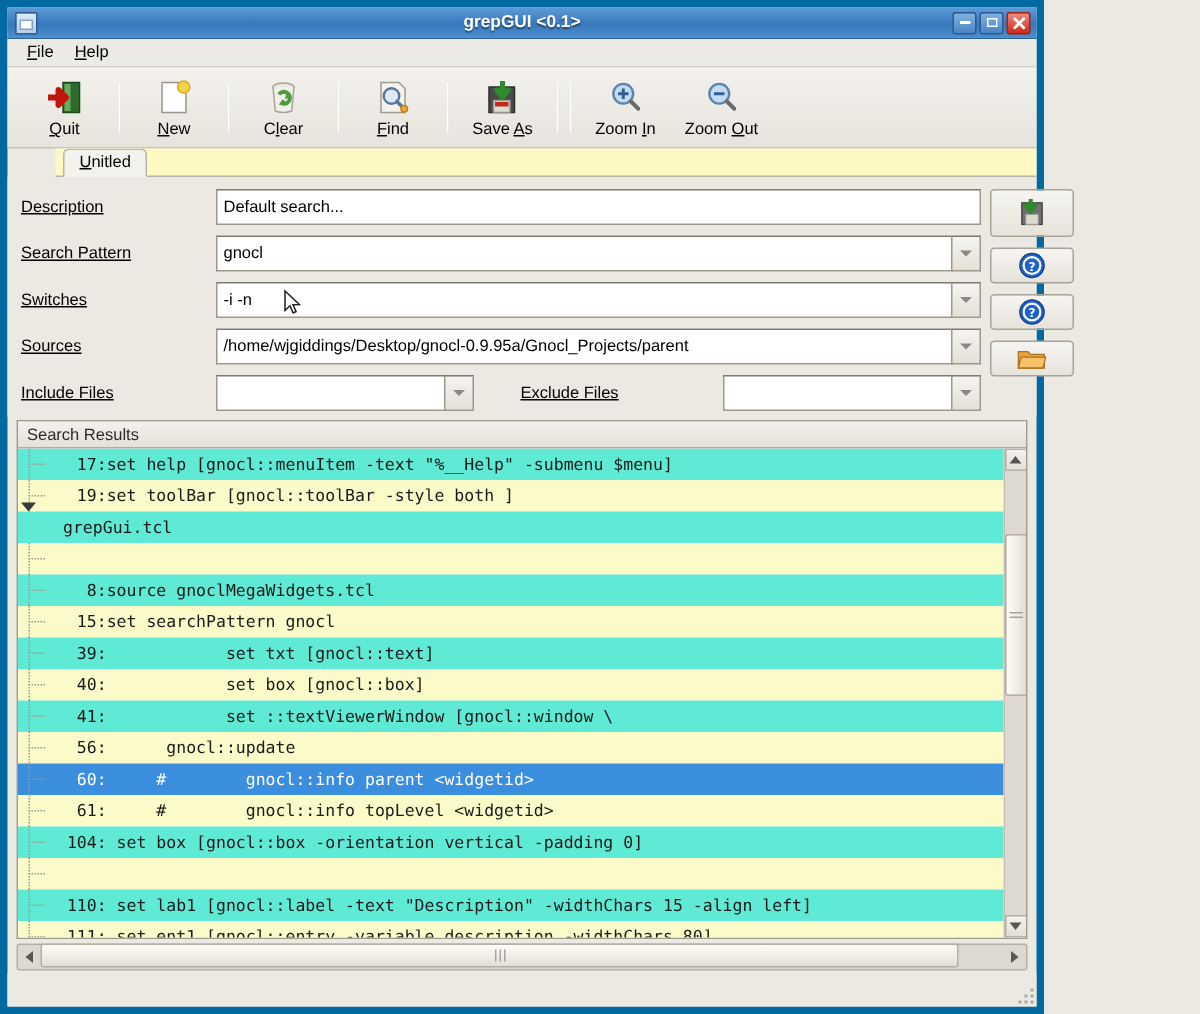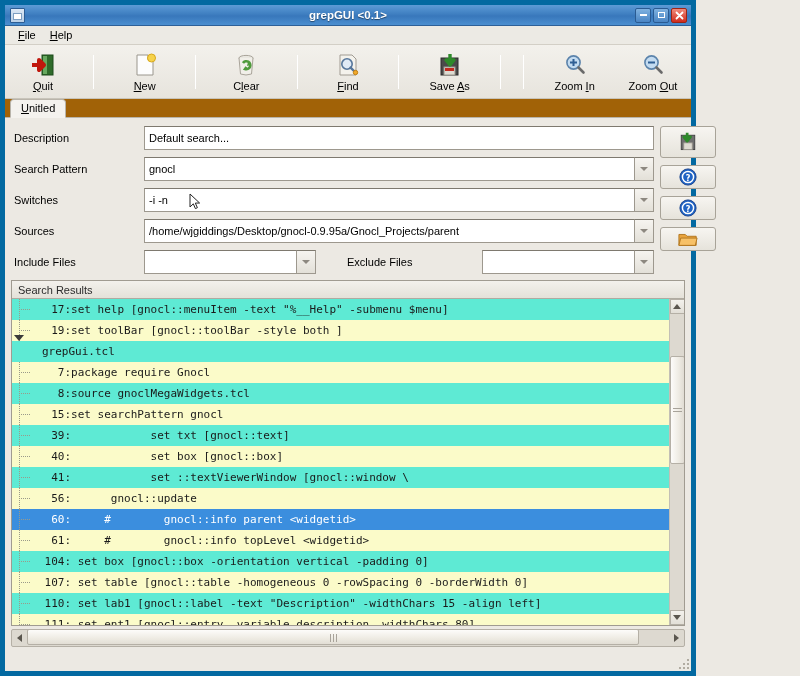--- a/index.html
+++ b/index.html
@@ -66,55 +66,56 @@
     display: flex; align-items: center; padding-left: 6px;
     font-size: 11px; color: #000;
   }
   .menuitem { padding: 2px 7px; cursor: default; }
   .mn { text-decoration: underline; }
   
   .toolbar {
     flex: 0 0 54px; height: 54px;
     background: linear-gradient(to bottom,#f3f1ec,#e7e4dd);
     border-bottom: 1px solid #c8c4ba;
-    display: flex; align-items: center; padding: 1px 6px 0 6px; justify-content: space-between;
+    display: flex; align-items: center; padding: 1px 6px 0 6px;
   }
   .tbtn {
     width: 64px; height: 50px;
     display: flex; flex-direction: column; align-items: center; justify-content: center;
     gap: 2px; font-size: 11px; color: #000; cursor: default;
     border: 1px solid transparent; border-radius: 2px;
   }
   .tbtn .ico { width: 26px; height: 26px; position: relative; }
   .tsep { width: 1px; height: 34px; background: #d0ccc3; margin: 0 4px; border-right:1px solid #fff; }
   
   .tabstrip {
     flex: 0 0 19px; height: 19px;
     display: flex; align-items: flex-end;
     padding-left: 5px;
-    background: #a16207;
+    background: #fef9c3;
     border-bottom: 1px solid #b9b4aa;
+    margin-left: 32px;
   }
   .tab {
     height: 19px; padding: 2px 10px 0 10px;
     background: #f4f2ee;
     border: 1px solid #b9b4aa; border-bottom: 1px solid #f4f2ee;
     border-radius: 4px 4px 0 0;
     font-size: 11px; position: relative; top: 1px;
   }
   
   .formarea {
     flex: 0 0 auto;
     padding: 8px 6px 4px 6px;
     background: #ece9e3;
     display: flex; gap: 6px;
   }
   .fcols { flex: 1 1 auto; display: flex; flex-direction: column; gap: 7px; }
   .frow { display: flex; align-items: center; height: 24px; }
-  .flabel { width: 133px; flex: 0 0 133px; font-size: 11px; color: #000; padding-left: 3px;}
+  .flabel { width: 133px; flex: 0 0 133px; font-size: 11px; color: #000; padding-left: 3px; text-decoration: underline;}
   .entry {
     flex: 1 1 auto; height: 24px;
     background: #fff;
     border: 1px solid #9d988e;
     border-top-color: #7e796f;
     display: flex; align-items: center;
     padding: 0 4px;
     font-size: 11px; color: #000;
     position: relative;
   }
@@ -453,31 +454,31 @@
     </div>
   </div>
 
   <div class="results-wrap">
     <div class="rhead">Search Results</div>
     <div class="rbody">
       <div class="rows" id="rows">
           <div class="row leaf odd"><span class="guide"></span><span class="txt">  17:set help [gnocl::menuItem -text "%__Help" -submenu $menu]</span></div>
           <div class="row leaf even"><span class="guide"></span><span class="txt">  19:set toolBar [gnocl::toolBar -style both ]</span></div>
           <div class="row node odd"><span class="guide"><span class="expander"></span></span><span class="txt">grepGui.tcl</span></div>
-          <div class="row leaf even"><span class="guide"></span><span class="txt">   7:package require Gnocl</span></div>
+          <div class="row leaf even"><span class="guide"></span></div>
           <div class="row leaf odd"><span class="guide"></span><span class="txt">   8:source gnoclMegaWidgets.tcl</span></div>
           <div class="row leaf even"><span class="guide"></span><span class="txt">  15:set searchPattern gnocl</span></div>
           <div class="row leaf odd"><span class="guide"></span><span class="txt">  39:            set txt [gnocl::text]</span></div>
           <div class="row leaf even"><span class="guide"></span><span class="txt">  40:            set box [gnocl::box]</span></div>
           <div class="row leaf odd"><span class="guide"></span><span class="txt">  41:            set ::textViewerWindow [gnocl::window \</span></div>
           <div class="row leaf even"><span class="guide"></span><span class="txt">  56:      gnocl::update</span></div>
           <div class="row leaf sel"><span class="guide"></span><span class="txt">  60:     #        gnocl::info parent &lt;widgetid&gt;</span></div>
           <div class="row leaf even"><span class="guide"></span><span class="txt">  61:     #        gnocl::info topLevel &lt;widgetid&gt;</span></div>
           <div class="row leaf odd"><span class="guide"></span><span class="txt"> 104: set box [gnocl::box -orientation vertical -padding 0]</span></div>
-          <div class="row leaf even"><span class="guide"></span><span class="txt"> 107: set table [gnocl::table -homogeneous 0 -rowSpacing 0 -borderWidth 0]</span></div>
+          <div class="row leaf even"><span class="guide"></span></div>
           <div class="row leaf odd"><span class="guide"></span><span class="txt"> 110: set lab1 [gnocl::label -text "Description" -widthChars 15 -align left]</span></div>
           <div class="row leaf even"><span class="guide"></span><span class="txt"> 111: set ent1 [gnocl::entry -variable description -widthChars 80]</span></div>
         </div>
       <div class="vscroll">
         <div class="sb-arrow">
             <span class="tri-up"></span>
           </div>
         <div class="vtrack">
           <div class="vthumb">
             <span class="grip-v">

